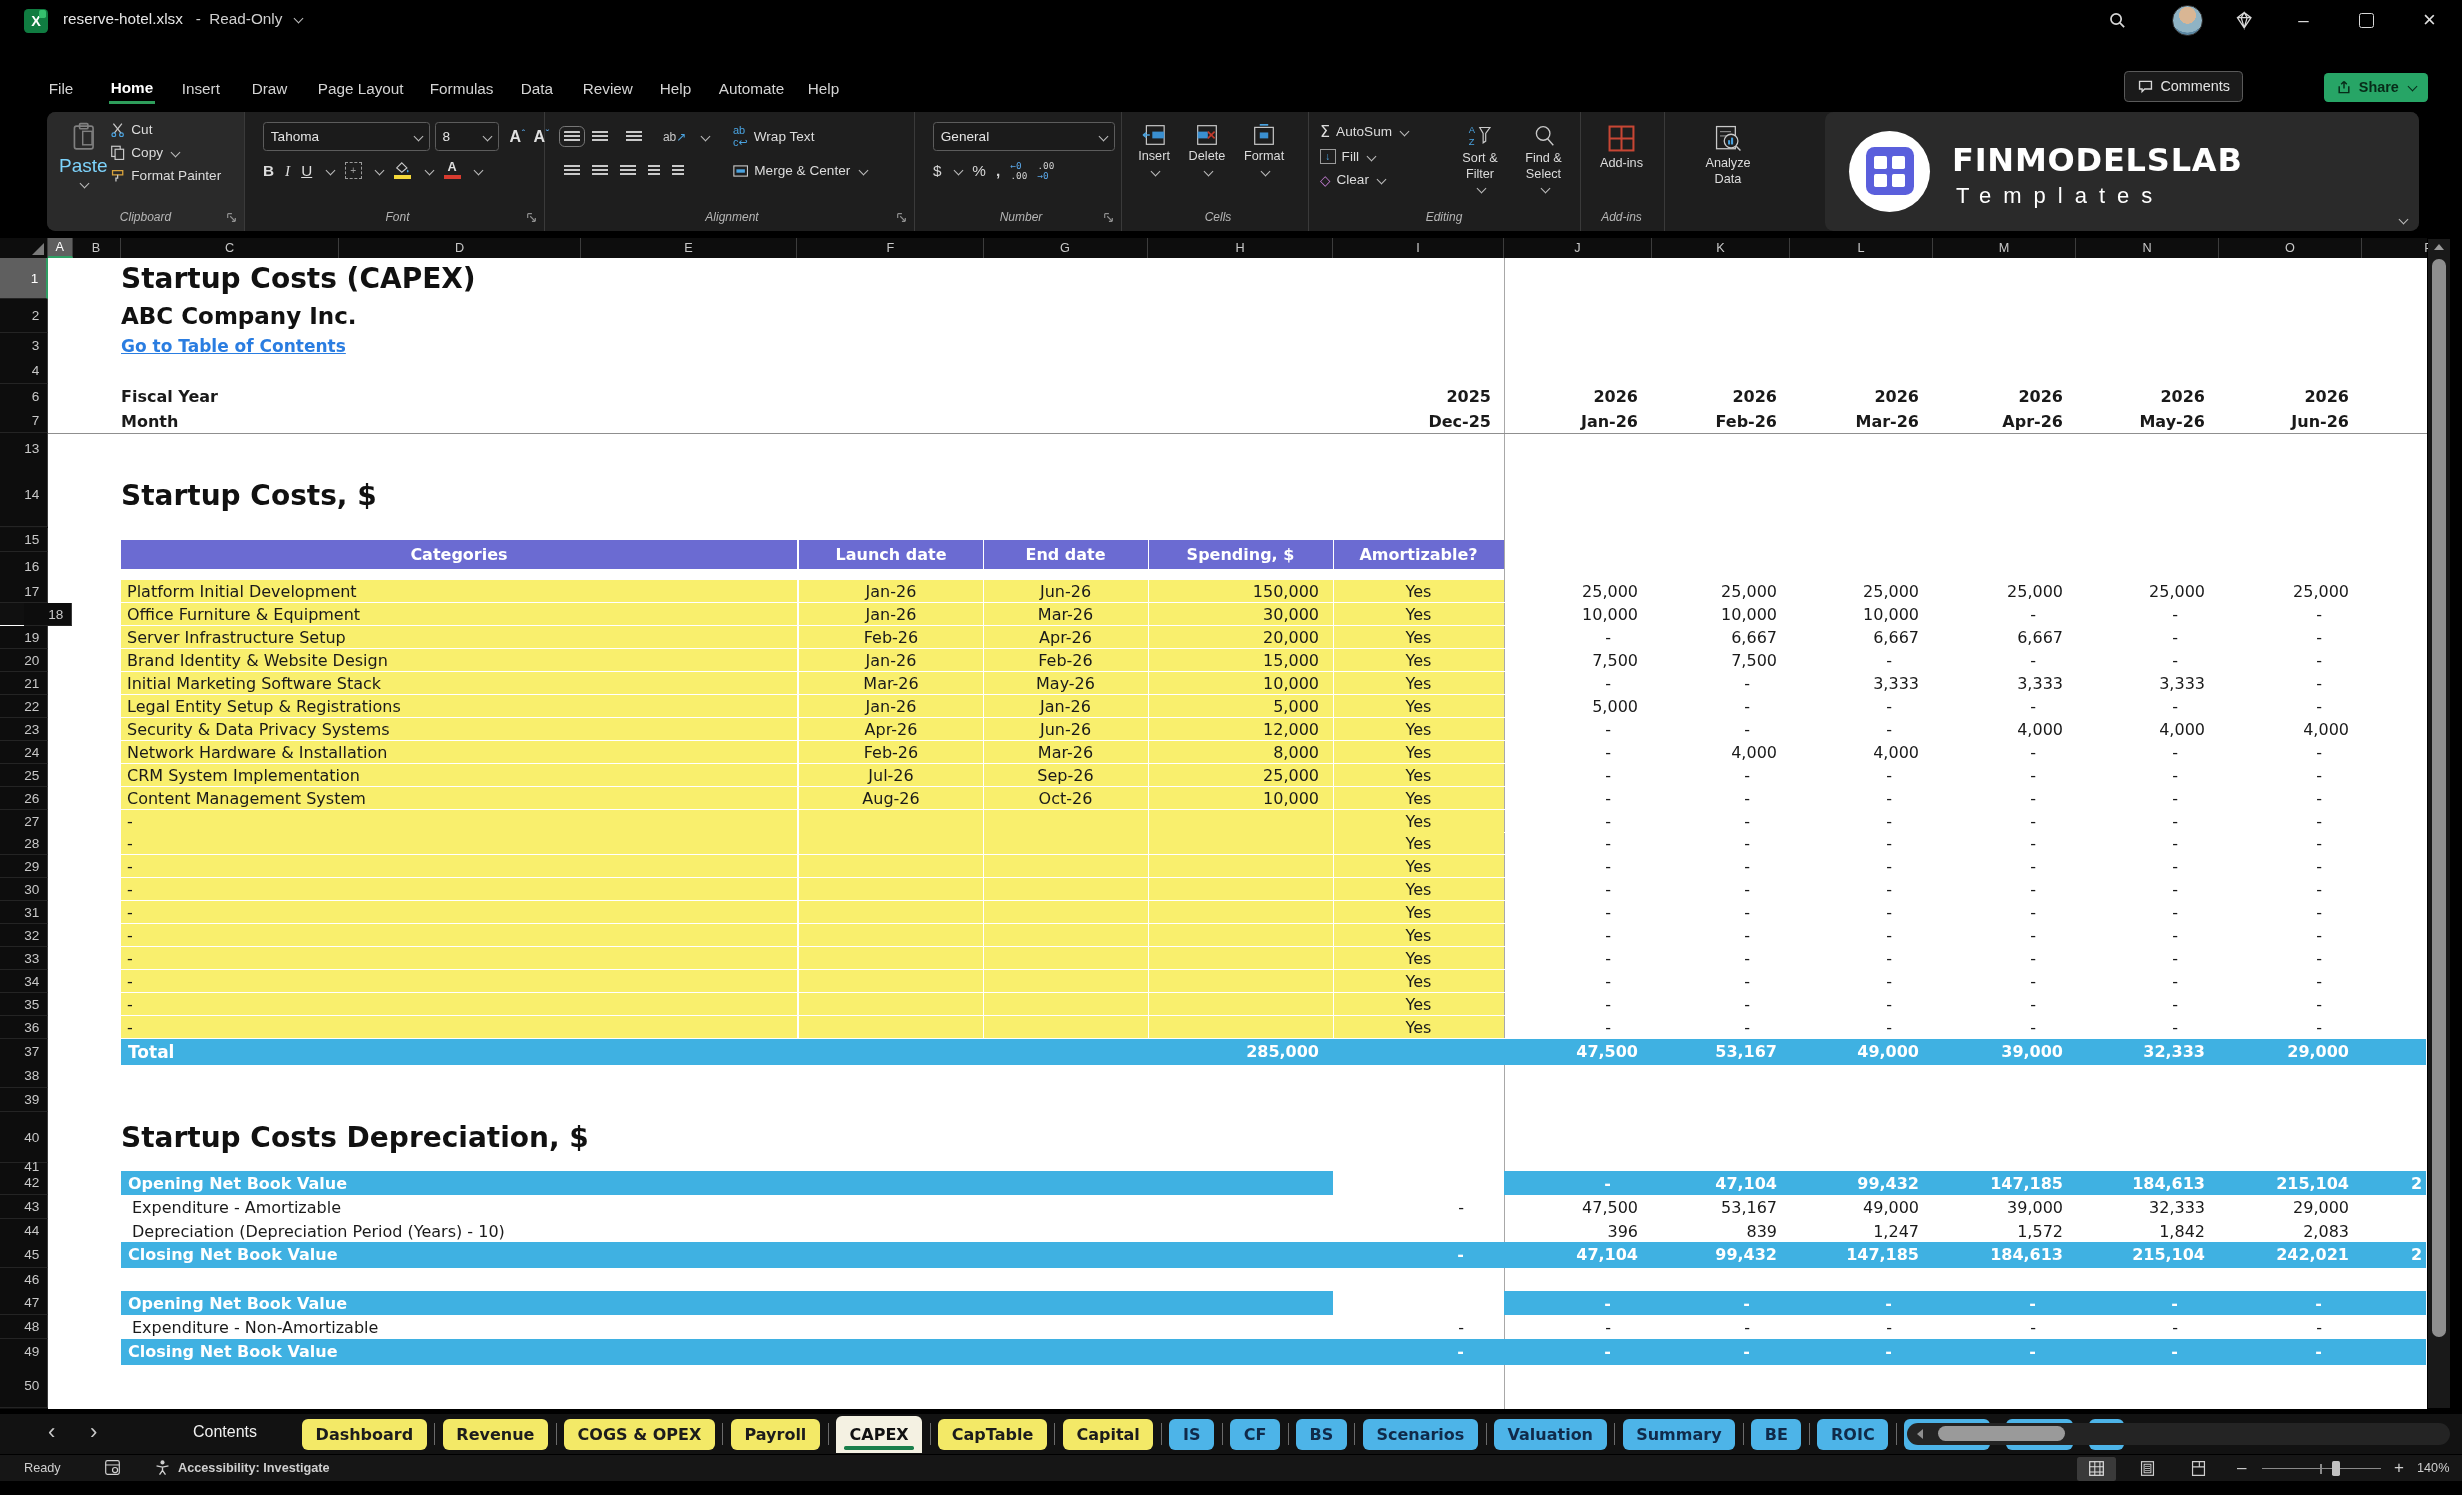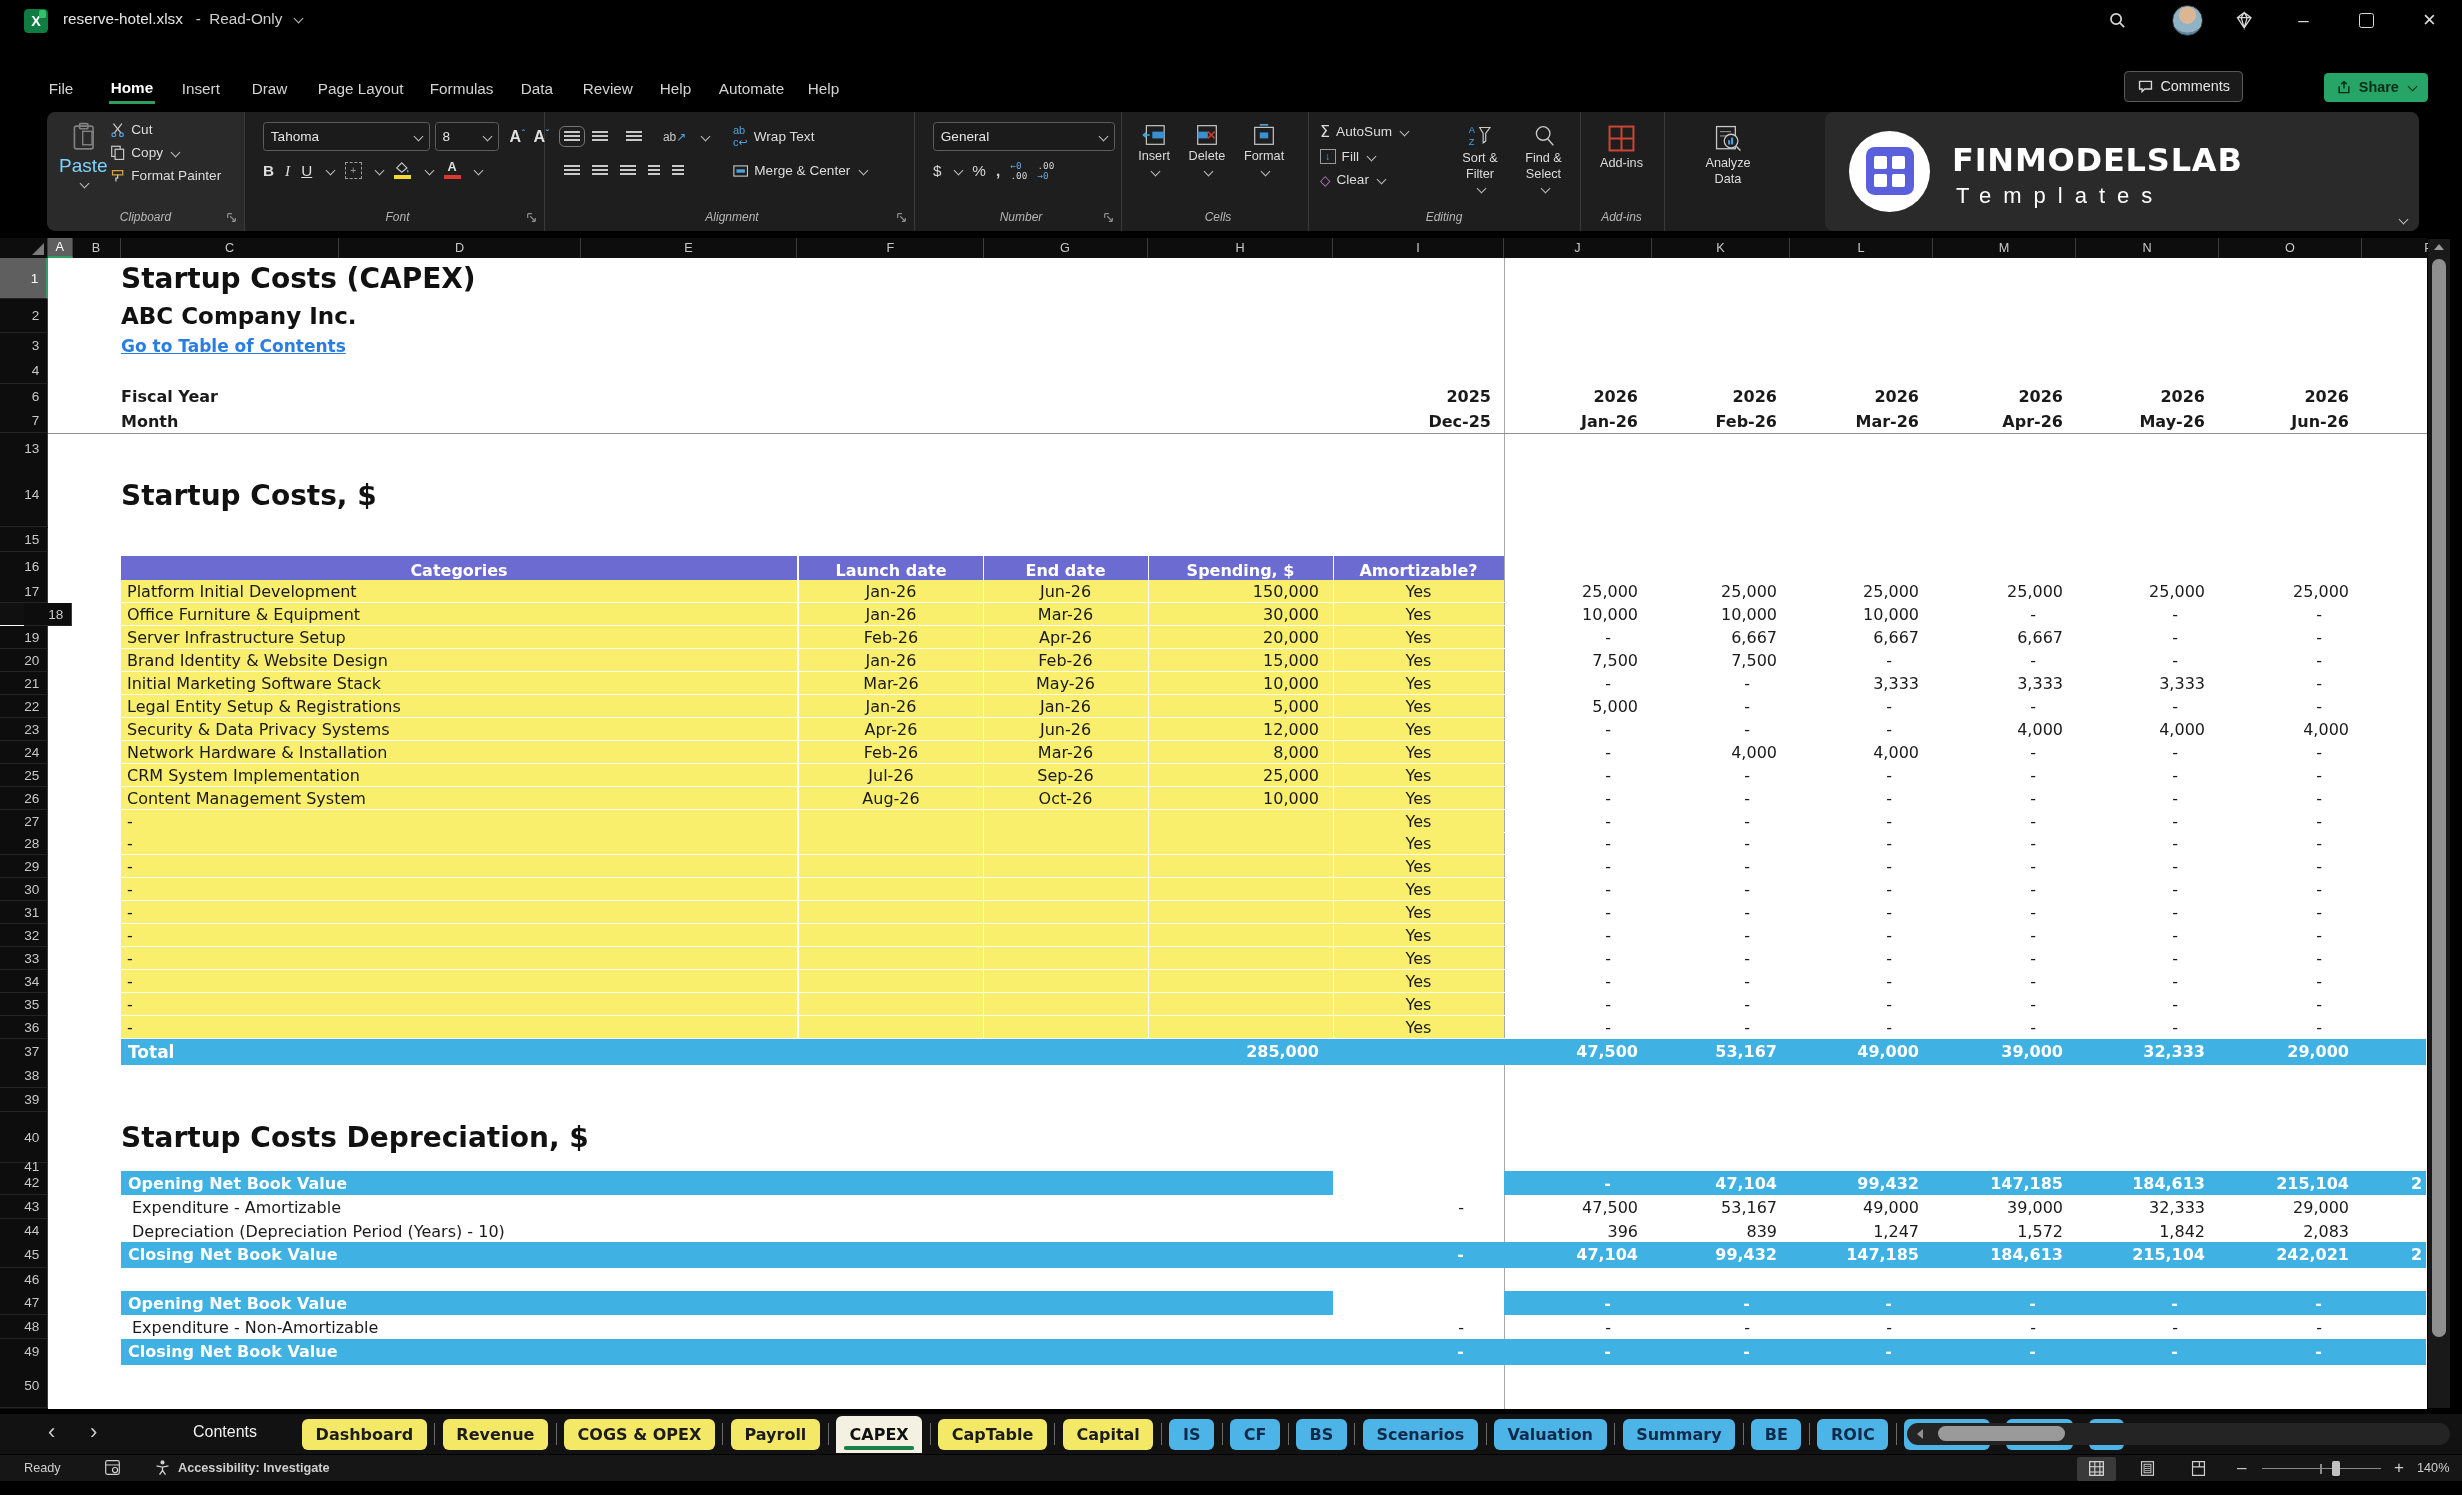--- a/index.html
+++ b/index.html
@@ -499,21 +499,21 @@
           <div class="cellt rt bld" style="left: 1933px; width: 130px;">Apr-26</div>
           <div class="cellt rt bld" style="left: 2076px; width: 129px;">May-26</div>
           <div class="cellt rt bld" style="left: 2219px; width: 130px;">Jun-26</div>
         </div>
         <div class="hfreeze" style="left: 0px; width: 2427px; top: 175px;"></div>
         <div class="srow" style="top: 175px; height: 31px;"></div>
         <div class="srow" style="top: 205px; height: 64px;">
           <div class="cellt h1cell" style="left: 121px; width: 764px;">Startup Costs, $</div>
         </div>
         <div class="srow" style="top: 270px; height: 24px;"></div>
-        <div class="srow" style="top: 298px; height: 29px;">
+        <div class="srow" style="top: 282px; height: 29px;">
           <div class="seg" style="left: 121px; width: 676px; background: rgb(107, 107, 210);"></div>
           <div class="seg" style="left: 798px; width: 186px; background: rgb(107, 107, 210); border-left: 1.7px solid rgb(255, 255, 255);"></div>
           <div class="seg" style="left: 983px; width: 165px; background: rgb(107, 107, 210); border-left: 1.7px solid rgb(255, 255, 255);"></div>
           <div class="seg" style="left: 1148px; width: 185px; background: rgb(107, 107, 210); border-left: 1.7px solid rgb(255, 255, 255);"></div>
           <div class="seg" style="left: 1333px; width: 171px; background: rgb(107, 107, 210); border-left: 1.7px solid rgb(255, 255, 255);"></div>
           <div class="cellt ctr wht" style="left: 121px; width: 676px;">Categories</div>
           <div class="cellt ctr wht" style="left: 798px; width: 186px;">Launch date</div>
           <div class="cellt ctr wht" style="left: 983px; width: 165px;">End date</div>
           <div class="cellt ctr wht" style="left: 1148px; width: 185px;">Spending, $</div>
           <div class="cellt ctr wht" style="left: 1333px; width: 171px;">Amortizable?</div>

